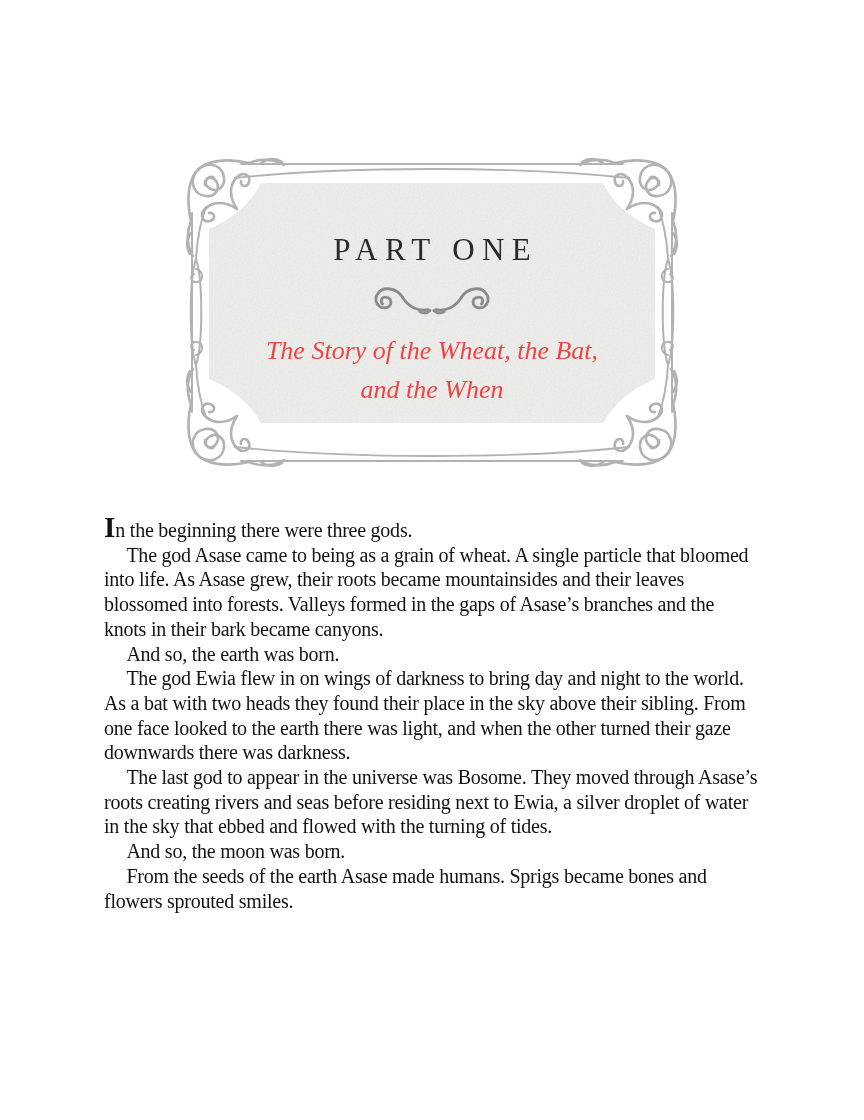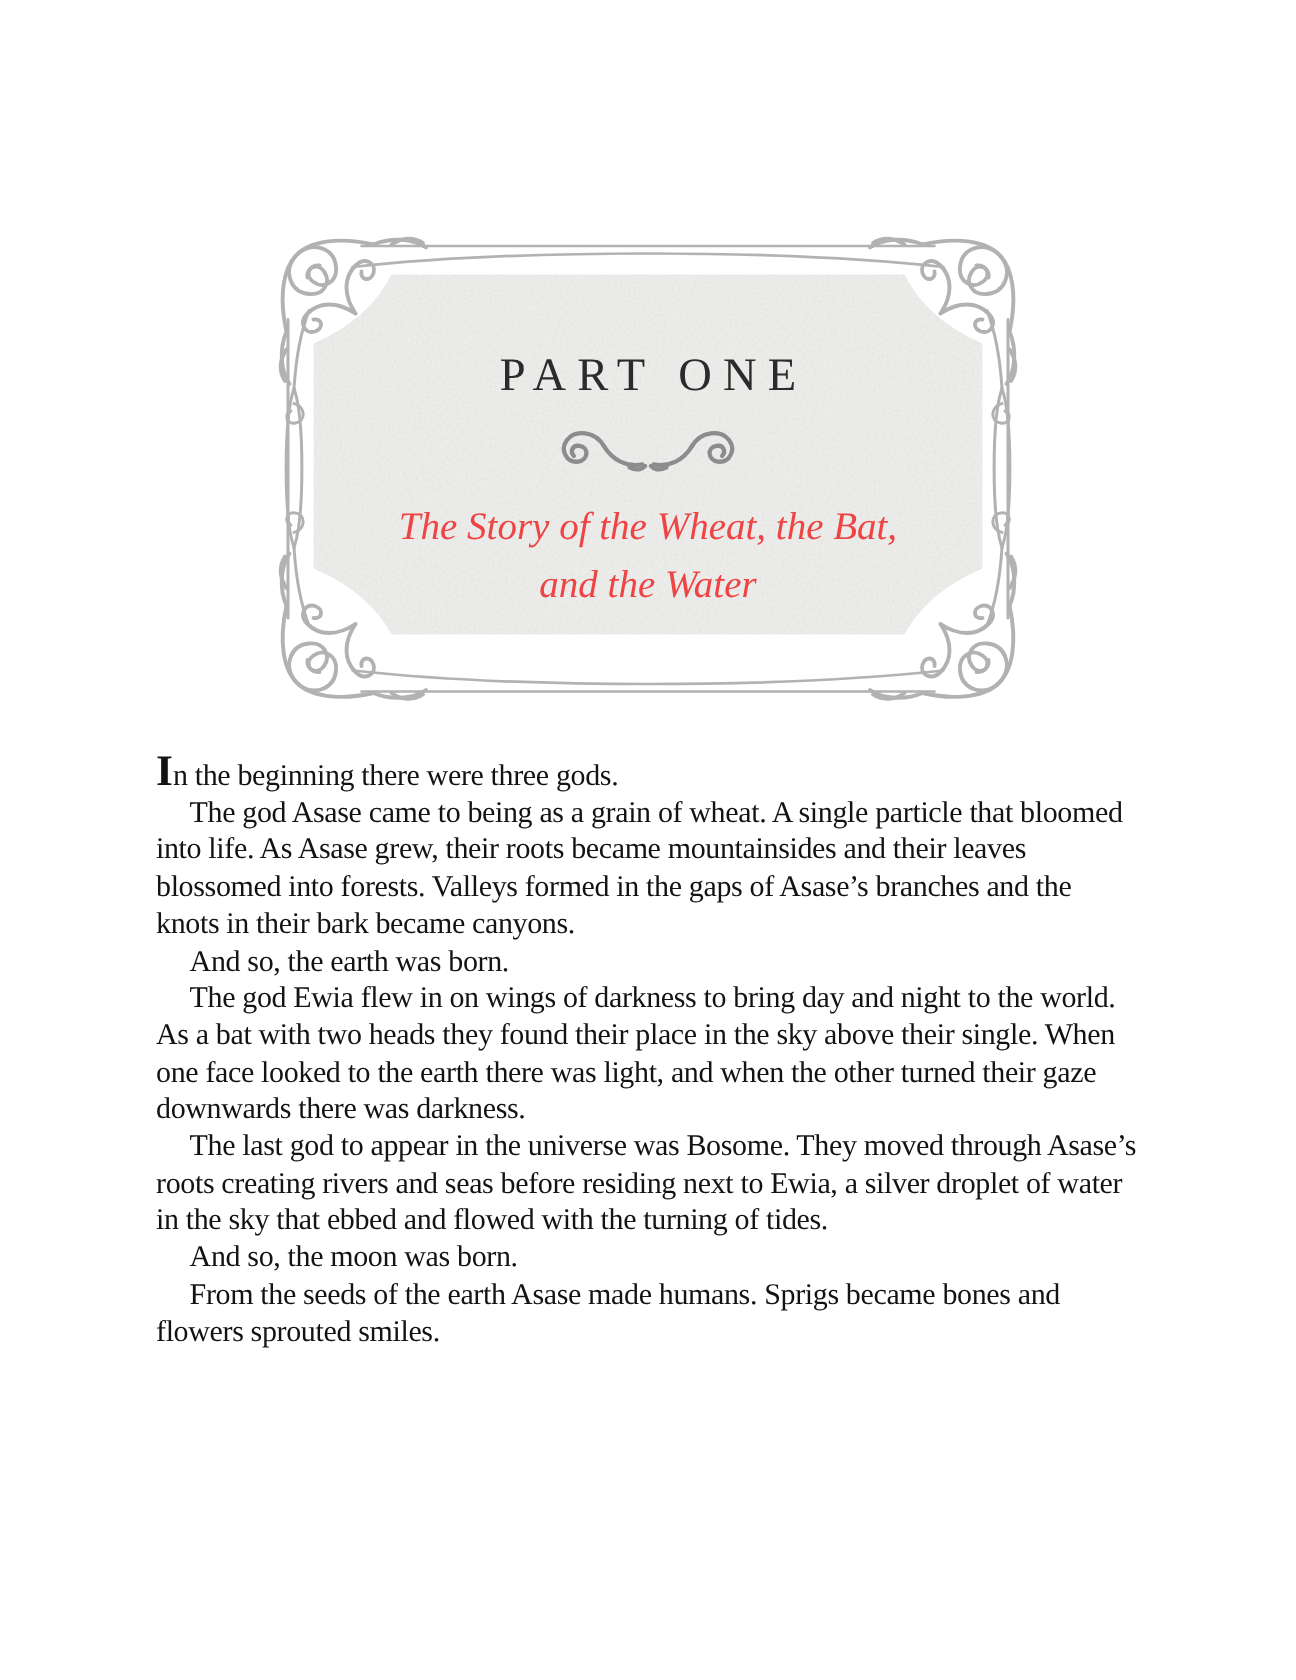--- a/index.html
+++ b/index.html
@@ -58,21 +58,21 @@
     margin-top: 9px;
     font-style: italic;
     font-size: 26px;
     line-height: 39px;
     color: #ef4444;
     text-align: center;
   }
   .body-text {
     position: absolute;
     left: 104px;
-    top: 505px;
+    top: 518px;
     width: 656px;
     font-size: 20px;
     line-height: 24.7px;
     color: #131313;
     letter-spacing: -0.012em;
   }
   .body-text p {
     margin: 0;
     text-indent: 1.12em;
   }
@@ -151,28 +151,28 @@
             <path d="M34 14 C 40 24 50 29 61 27"></path>
             <path d="M52 29 C 56 31 60 31 63 28"></path>
           </g>
         </defs>
         <use href="#fleur-half"></use>
         <use href="#fleur-half" transform="translate(130,0) scale(-1,1)"></use>
       </svg>
 
       <div class="part-subtitle">
         <span>The Story of the Wheat, the Bat,</span><br>
-        <span>and the Water</span>
+        <span>and the When</span>
       </div>
     </div>
   </div>
 
   <div class="body-text">
     <p class="first"><span class="lead-cap">I</span><span>n the beginning there were three gods.</span></p>
     <p>The god Asase came to being as a grain of wheat. A single particle that bloomed into life. As Asase grew, their roots became mountainsides and their leaves blossomed into forests. Valleys formed in the gaps of Asase’s branches and the knots in their bark became canyons.</p>
     <p>And so, the earth was born.</p>
-    <p>The god Ewia flew in on wings of darkness to bring day and night to the world. As a bat with two heads they found their place in the sky above their single. When one face looked to the earth there was light, and when the other turned their gaze downwards there was darkness.</p>
+    <p>The god Ewia flew in on wings of darkness to bring day and night to the world. As a bat with two heads they found their place in the sky above their sibling. From one face looked to the earth there was light, and when the other turned their gaze downwards there was darkness.</p>
     <p>The last god to appear in the universe was Bosome. They moved through Asase’s roots creating rivers and seas before residing next to Ewia, a silver droplet of water in the sky that ebbed and flowed with the turning of tides.</p>
     <p>And so, the moon was born.</p>
     <p>From the seeds of the earth Asase made humans. Sprigs became bones and flowers sprouted smiles.</p>
   </div>
 
 </div>
 
 </body></html>

